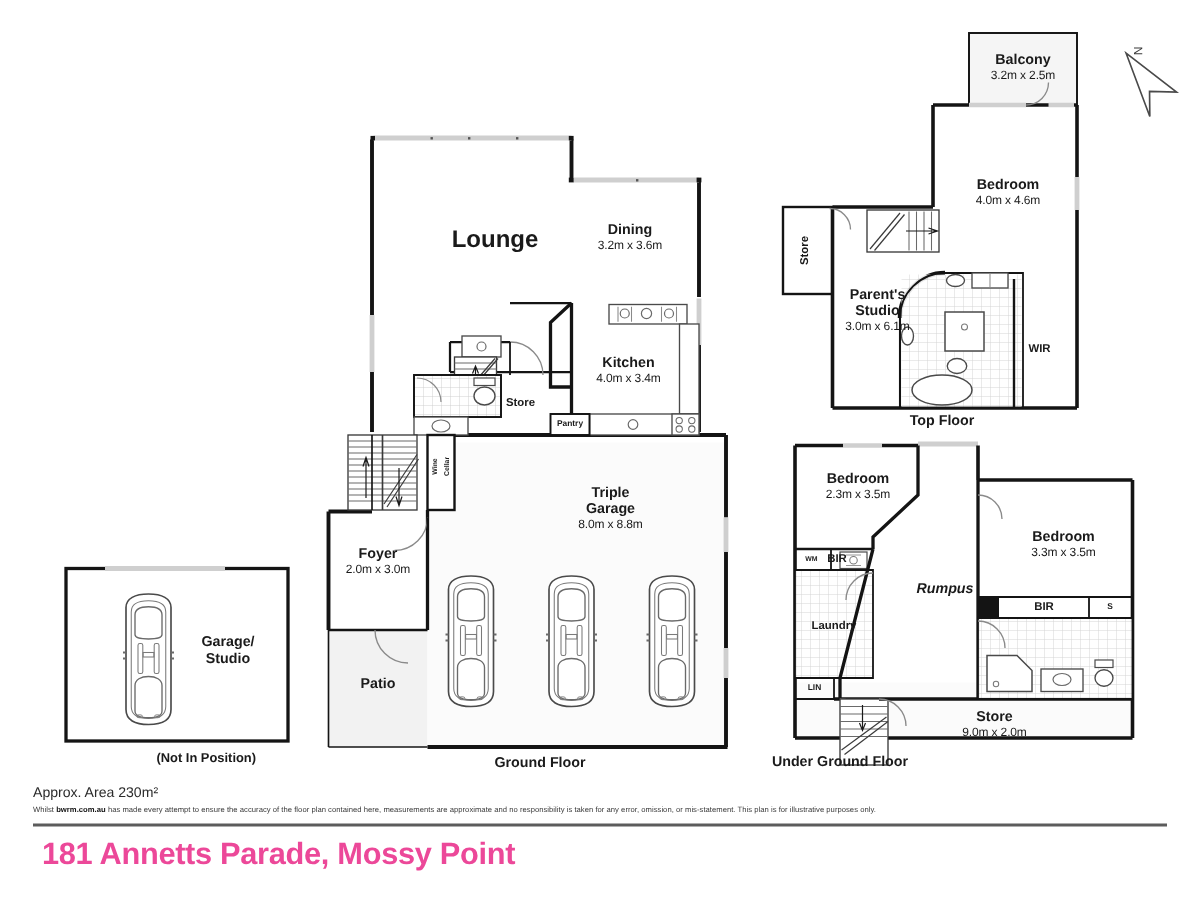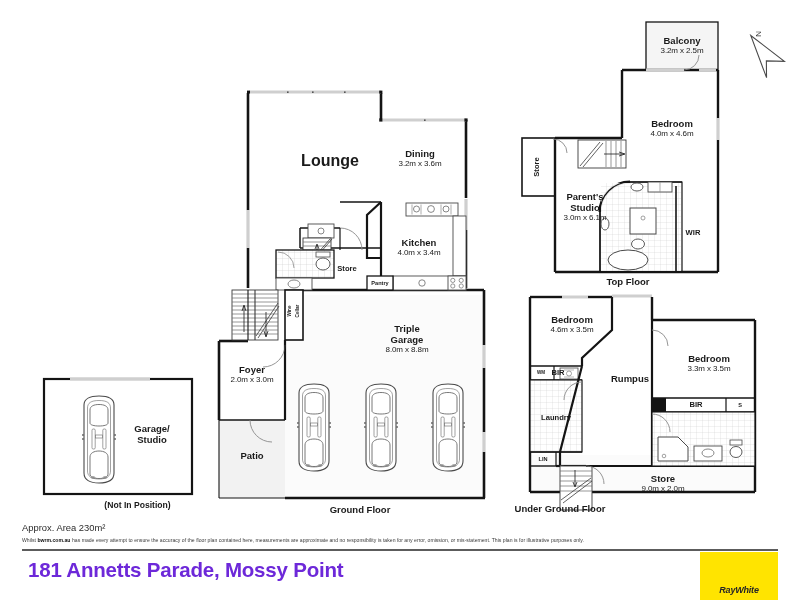--- a/index.html
+++ b/index.html
@@ -109,21 +109,21 @@
     height: 1.5px;
     background: #5c5c5c;
   }
   #property-title {
     position: absolute;
     left: 28px;
     top: 46px;
     font-size: 20.5px;
     font-weight: bold;
     letter-spacing: -0.2px;
-    color: #6d28d9;
+    color: #ec4899;
   }
   #brand-logo {
     position: absolute;
     left: 700px;
     top: 552px;
     width: 78px;
     height: 48px;
     background: #ffe400;
   }
   #brand-logo .brand-text {
@@ -464,27 +464,27 @@
   <div class="lbl small vert" style="left:537px; top:167px;">
     <span class="nm">Store</span>
   </div>
   <div class="lbl small" style="left:693px; top:233px;">
     <span class="nm">WIR</span>
   </div>
   <div class="floor-cap" style="left:628px; top:281px;">Top Floor</div>
 
   <div class="lbl" style="left:572px; top:324px;">
     <span class="nm">Bedroom</span>
-    <span class="dm">4.6m x 3.5m</span>
+    <span class="dm">2.3m x 3.5m</span>
   </div>
   <div class="lbl" style="left:709px; top:363px;">
     <span class="nm">Bedroom</span>
     <span class="dm">3.3m x 3.5m</span>
   </div>
-  <div class="lbl" style="left:630px; top:379px;">
+  <div class="lbl" style="left:630px; top:393px;font-style:italic;">
     <span class="nm">Rumpus</span>
   </div>
   <div class="lbl small" style="left:556px; top:418px;">
     <span class="nm">Laundry</span>
   </div>
   <div class="lbl small" style="left:558px; top:373px;">
     <span class="nm">BIR</span>
   </div>
   <div class="lbl micro" style="left:541px; top:373px;">
     <span class="nm">WM</span>
@@ -504,17 +504,14 @@
   </div>
   <div class="floor-cap" style="left:560px; top:508px;">Under Ground Floor</div>
 
   <div id="footer-area">
     <div id="approx-area">Approx. Area 230m²</div>
     <div id="disclaimer"><span>Whilst </span><b>bwrm.com.au</b><span> has made every attempt to ensure the accuracy of the floor plan contained here, measurements are approximate and no responsibility is taken for any error, omission, or mis-statement. This plan is for illustrative purposes only.</span></div>
     <div id="rule"></div>
     <div id="property-title">181 Annetts Parade, Mossy Point</div>
   </div>
 
-  <div id="brand-logo">
-    <div class="brand-text">RayWhite</div>
-  </div>
 
 </div>
 
 </body></html>

